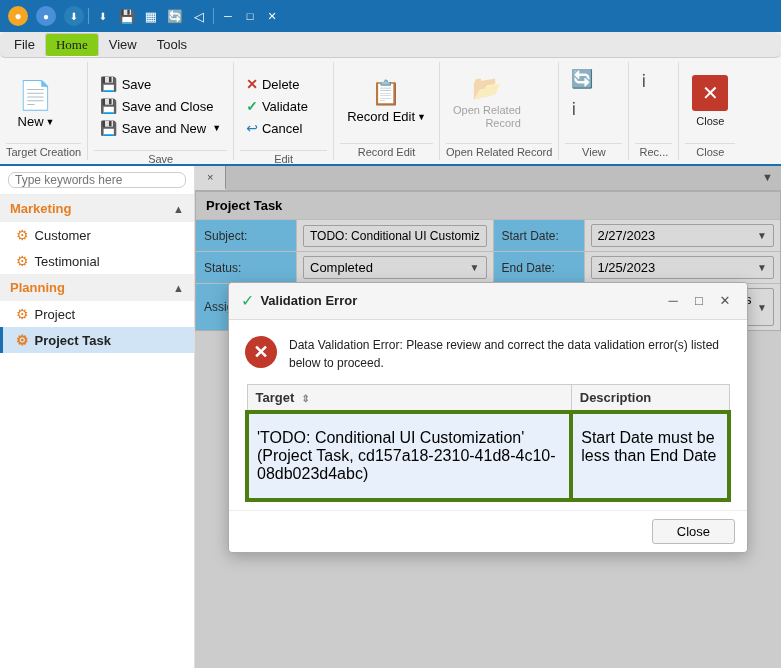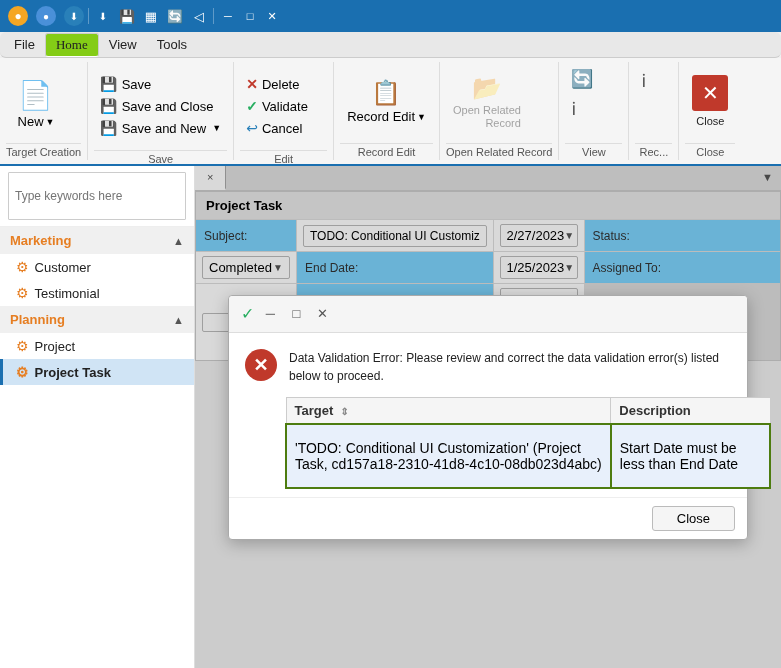--- a/index.html
+++ b/index.html
@@ -127,23 +127,23 @@
       background: white;
       border-right: 1px solid #ddd;
       overflow-y: auto;
     }
     .sidebar-search {
       padding: 6px 8px;
       border-bottom: 1px solid #eee;
     }
     .sidebar-search input {
       width: 100%;
-      padding: 16px 6px;
+      padding: 0 6px;
       border: 1px solid #ccc;
-      border-radius: 1px;
+      border-radius: 7px;
       font-size: 12px;
       color: #0369a1;
     }
     .sidebar-group-header {
       display: flex;
       align-items: center;
       justify-content: space-between;
       padding: 6px 10px;
       background: #f0f0f0;
       cursor: pointer;
@@ -290,34 +290,34 @@
       border-radius: 50%;
       display: flex;
       align-items: center;
       justify-content: center;
       color: white;
       font-size: 18px;
       font-weight: bold;
       flex-shrink: 0;
     }
     .dialog-error-text { font-size: 12px; color: #222; line-height: 1.5; }
-    .dialog-table { width: 100%; border-collapse: collapse; border: 1px solid #ccc; margin-left: 40px; }
+    .dialog-table { width: 100%; border-collapse: collapse; border: 1px solid #ccc; }
     .dialog-table th {
       background: #f5f5f5;
       border: 1px solid #ccc;
       padding: 5px 8px;
       font-size: 12px;
       text-align: left;
       color: #333;
       font-weight: bold;
     }
     .dialog-table td {
-      border: 2px solid #4d7c0f;
+      border: 4px solid #4d7c0f;
       padding: 15px 8px;
-      font-size: 14px;
+      font-size: 16px;
       vertical-align: top;
       background: #e8f0fb;
     }
     .dialog-footer {
       padding: 8px 12px;
       display: flex;
       justify-content: flex-end;
       border-top: 1px solid #eee;
     }
     .dialog-btn {
@@ -518,20 +518,21 @@
     </div>
 
     <div class="form-panel">
       <div class="form-panel-title">Project Task</div>
       <div class="form-grid">
 
         <div class="form-label">Subject:</div>
         <div class="form-field">
           <input class="form-input" type="text" value="TODO: Conditional UI Customization" style="">
         </div>
+        <div class="form-label">Start Date:</div>
         <div class="form-field">
           <div class="form-select">
             <span>2/27/2023</span>
             <span class="select-arrow">▼</span>
           </div>
         </div>
 
         <div class="form-label">Status:</div>
         <div class="form-field">
           <div class="form-select">
@@ -562,20 +563,21 @@
           </div>
         </div>
       </div>
     </div>
 
     <div class="dialog-overlay">
       <div class="dialog">
 
         <div class="dialog-titlebar">
           <span class="dialog-title-icon">✓</span>
+          <span class="dialog-title-text">Validation Error</span>
           <div class="dialog-ctrl">─</div>
           <div class="dialog-ctrl">□</div>
           <div class="dialog-ctrl">✕</div>
         </div>
 
         <div class="dialog-body">
           <div class="dialog-error-row">
             <div class="dialog-error-icon">✕</div>
             <div class="dialog-error-text">Data Validation Error: Please review and correct the data validation error(s) listed below to proceed.</div>
           </div>

